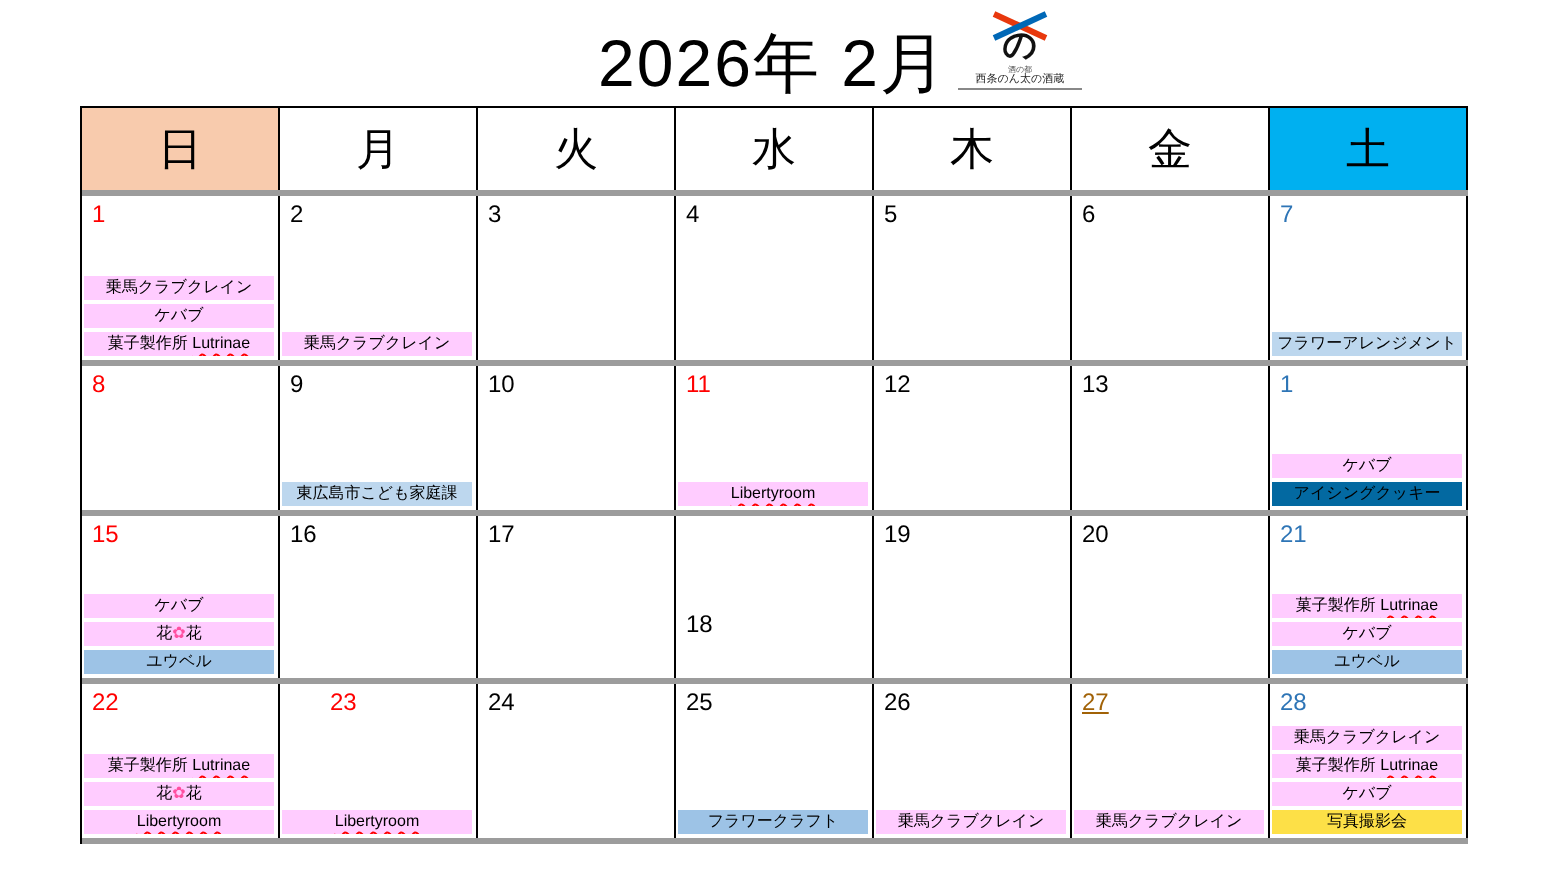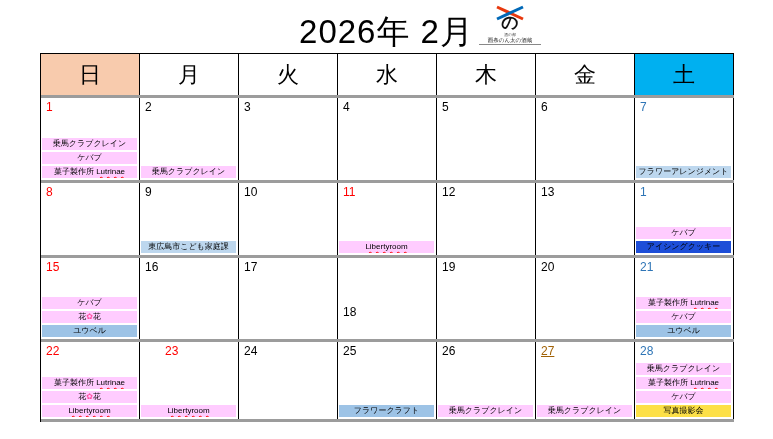--- a/index.html
+++ b/index.html
@@ -119,21 +119,21 @@
           <div class="cell">
             <div class="num" style="color: rgb(0, 0, 0);">12</div>
           </div>
           <div class="cell">
             <div class="num" style="color: rgb(0, 0, 0);">13</div>
           </div>
           <div class="cell">
             <div class="num" style="color: rgb(46, 117, 182);">1</div>
             <div class="events">
               <div class="event" style="background: rgb(255, 204, 255);">ケバブ</div>
-              <div class="event" style="background: #1d4ed8;">アイシングクッキー</div>
+              <div class="event" style="background: #0369a1;">アイシングクッキー</div>
             </div>
           </div>
         </div>
         <div class="cal-row" style="height: 84px;">
           <div class="cell">
             <div class="num" style="color: rgb(255, 0, 0);">15</div>
             <div class="events">
               <div class="event" style="background: rgb(255, 204, 255);">ケバブ</div>
               <div class="event" style="background: rgb(255, 204, 255);">花<span class="flower">✿</span>花</div>
               <div class="event" style="background: rgb(157, 195, 230);">ユウベル</div>

